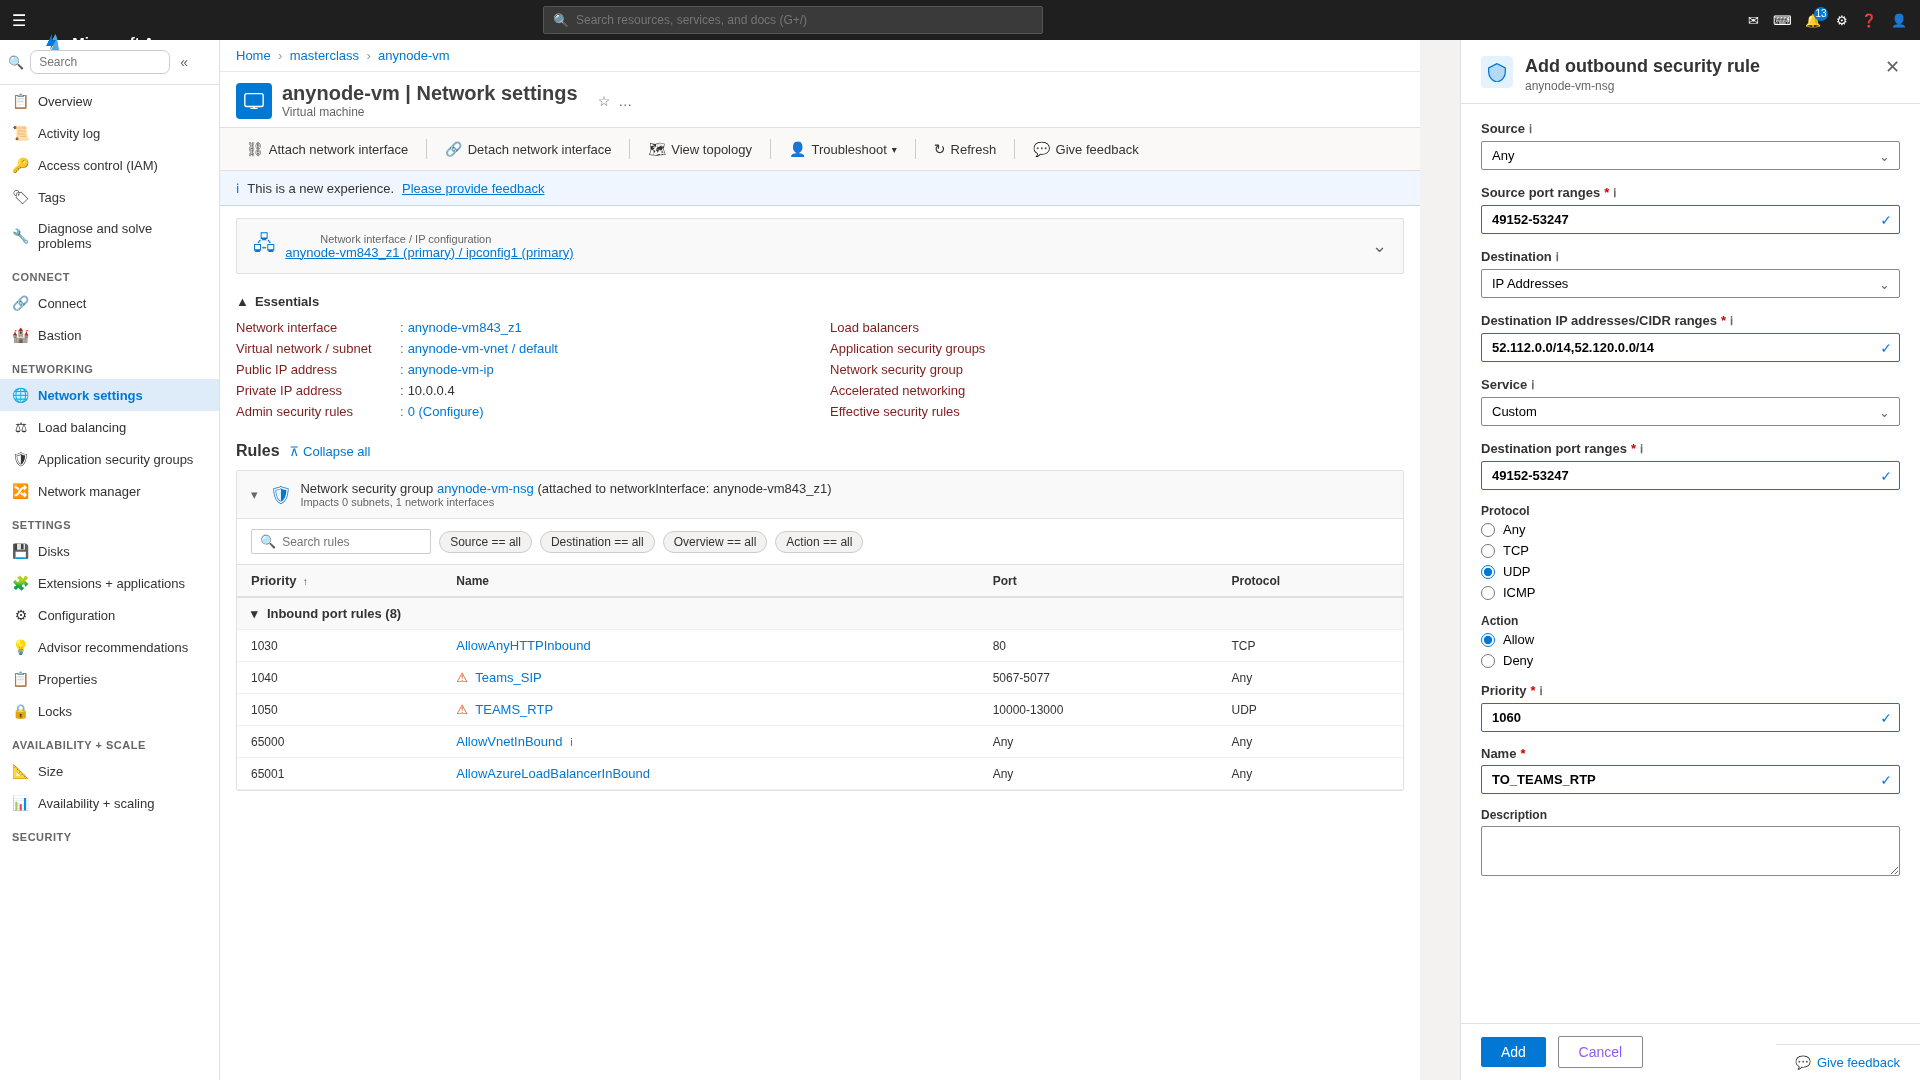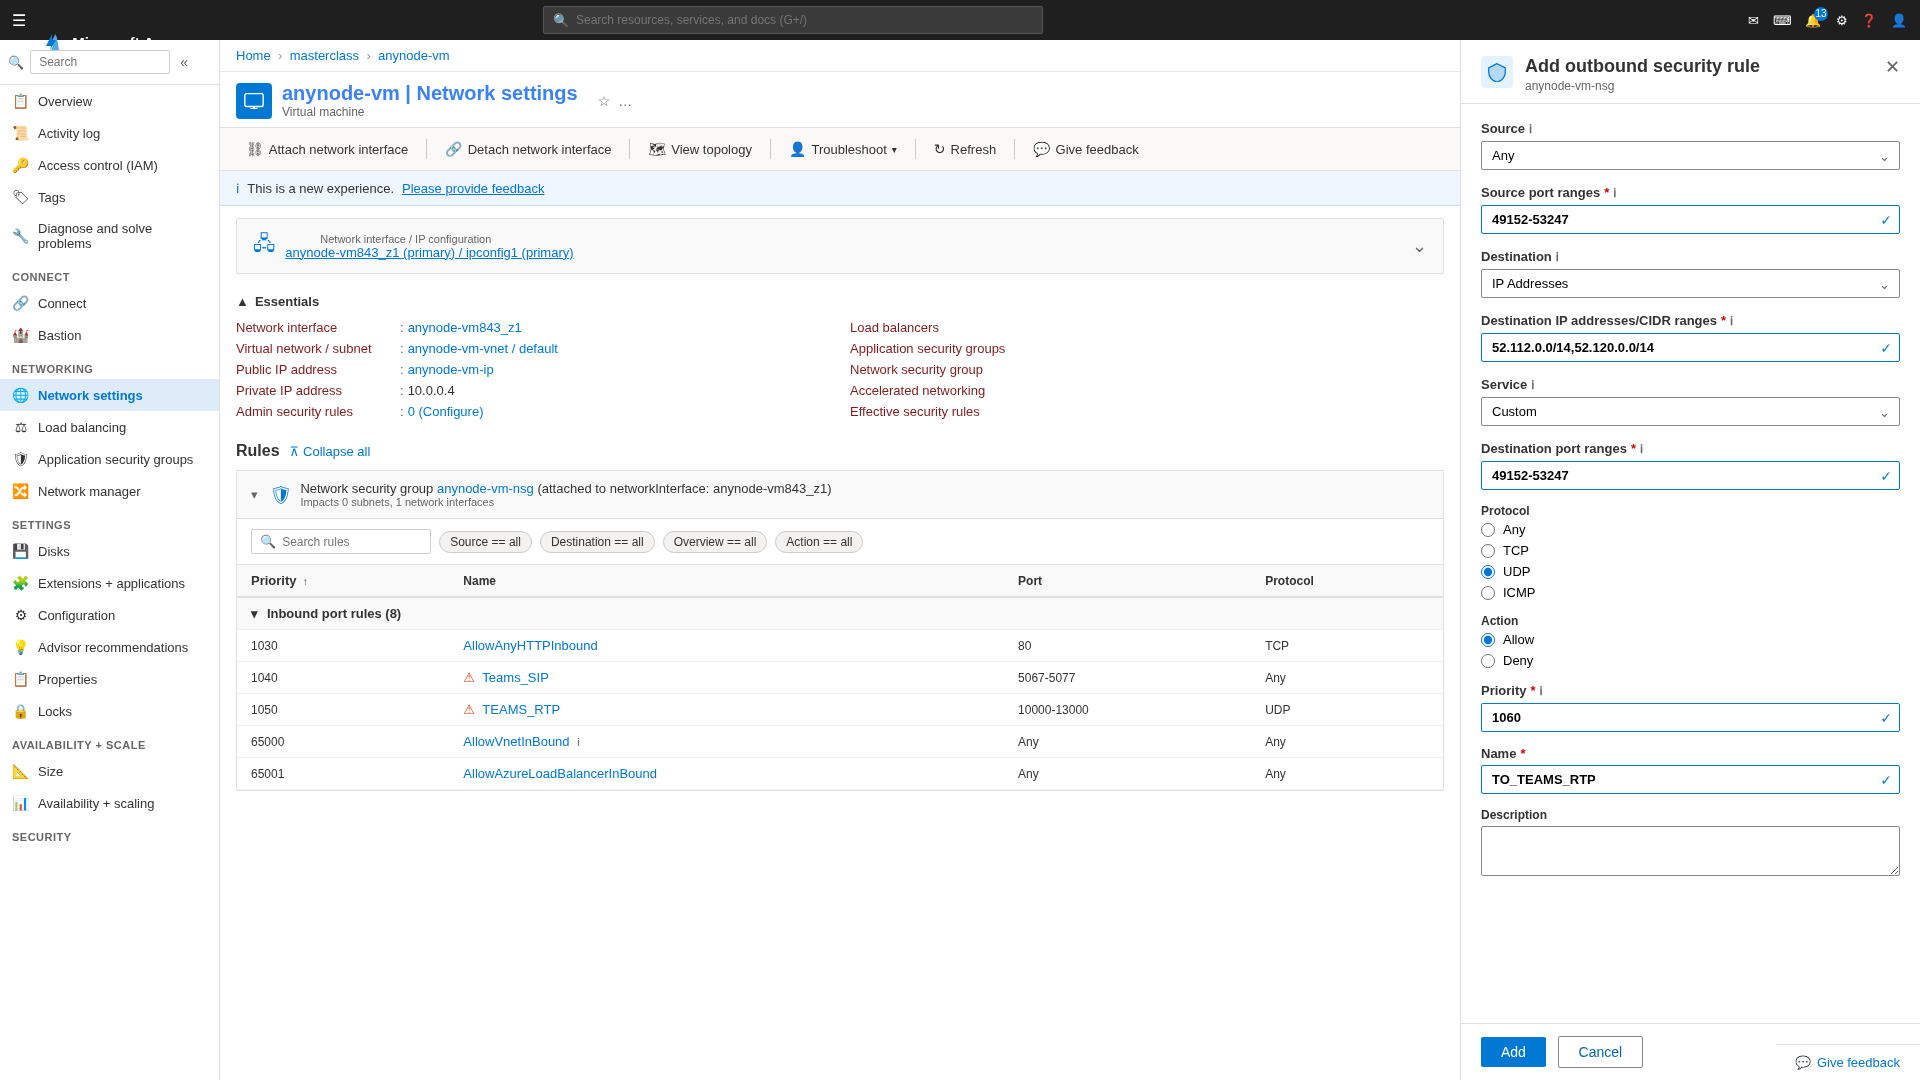--- a/index.html
+++ b/index.html
@@ -147,21 +147,21 @@
       width: 36px; height: 36px;
       background: #0078d4;
       border-radius: 4px;
       display: flex; align-items: center; justify-content: center;
       color: #fff;
       font-size: 18px;
     }
     .page-header-title {
       font-size: 20px;
       font-weight: 600;
-      color: #3b82f6;
+      color: #404040;
     }
     .page-header-subtitle { font-size: 12px; color: #666; }
     .page-header-actions { margin-left: 8px; display: flex; gap: 4px; }
     .page-header-action-icon { font-size: 14px; color: #666; cursor: pointer; padding: 2px; }
 
     
     .page-toolbar {
       display: flex;
       align-items: center;
       gap: 4px;
@@ -356,20 +356,21 @@
     
     .right-panel {
       width: 460px;
       background: #fff;
       border-left: 1px solid #e0e0e0;
       display: flex;
       flex-direction: column;
       overflow-y: auto;
       flex-shrink: 0;
       position: relative;
+      margin-left: 40px;
     }
     .panel-header {
       display: flex;
       align-items: flex-start;
       justify-content: space-between;
       padding: 16px 20px 10px;
       border-bottom: 1px solid #e0e0e0;
     }
     .panel-title-area { display: flex; gap: 12px; align-items: flex-start; }
     .panel-title-icon {
@@ -460,21 +461,21 @@
       background: #0078d4;
       color: #fff;
       border: none;
       padding: 7px 20px;
       font-size: 14px;
       cursor: pointer;
       border-radius: 2px;
     }
     .btn-secondary {
       background: #fff;
-      color: #0369a1;
+      color: #8b5cf6;
       border: 1px solid #8a8886;
       padding: 7px 20px;
       font-size: 14px;
       cursor: pointer;
       border-radius: 2px;
       margin-left: 8px;
     }
     .feedback-link {
       display: flex;
       align-items: center;
@@ -544,21 +545,21 @@
     <span class="topbar-icon">❓</span>
     <span class="topbar-icon">👤</span>
   </div>
 </div>
 
 <div class="app-layout">
 
   <div class="sidebar">
     <div class="sidebar-search-box">
       <span>🔍</span>
-      <input type="text" style="border: 1px solid rgb(204, 204, 204); border-radius: 2px; padding: 4px 8px; font-size: 12px; width: 140px; outline: none;" placeholder="Search">
+      <input type="text" style="border: 1px solid rgb(204, 204, 204); border-radius: 7px; padding: 4px 8px; font-size: 12px; width: 140px; outline: none;" placeholder="Search">
       <span class="sidebar-collapse-btn">«</span>
     </div>
 
     <div class="sidebar-item">
       <span class="sidebar-item-icon">📋</span>
       <span>Overview</span>
     </div>
     <div class="sidebar-item">
       <span class="sidebar-item-icon">📜</span>
       <span>Activity log</span>

